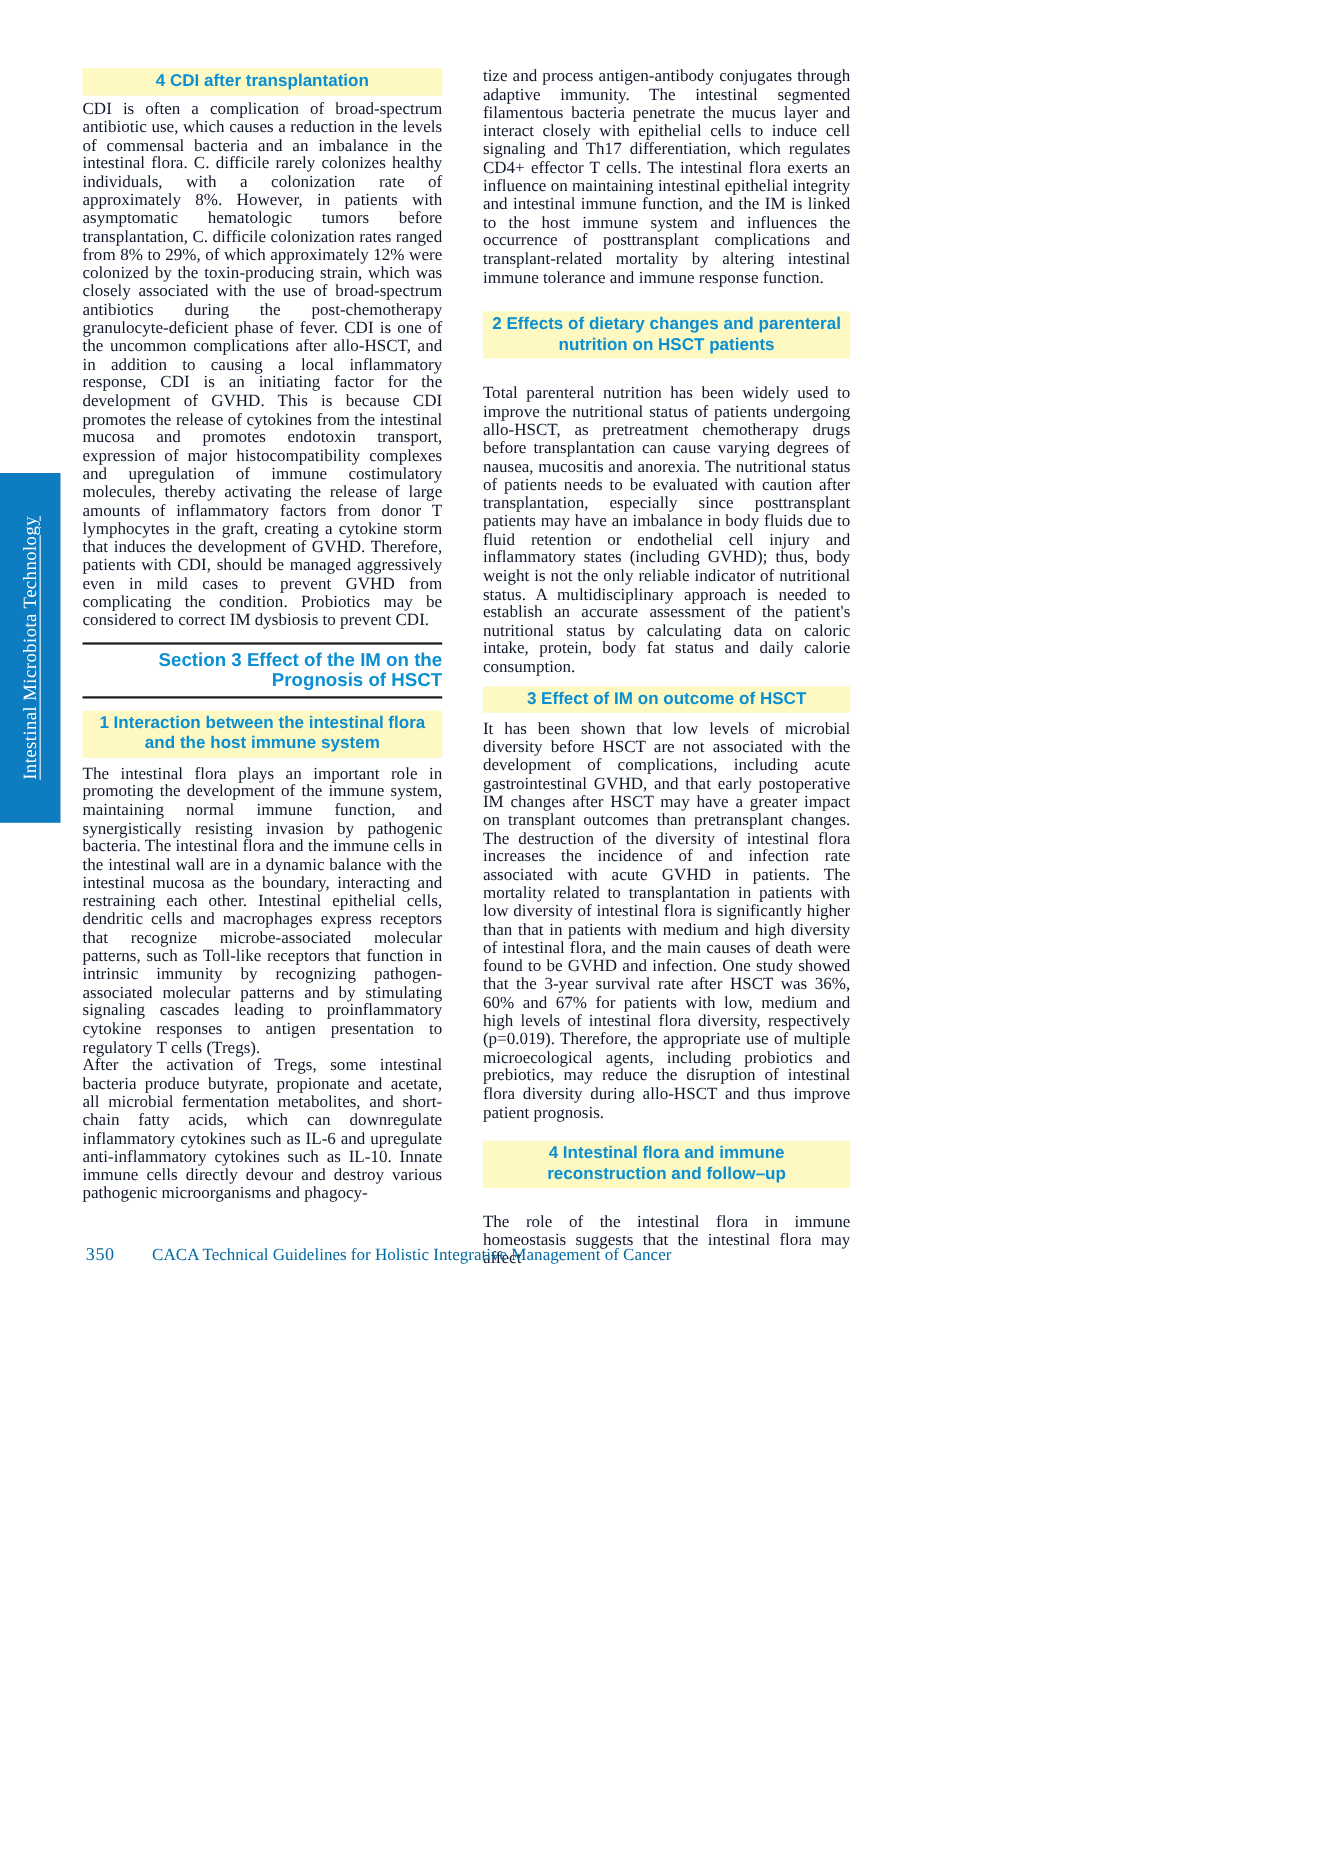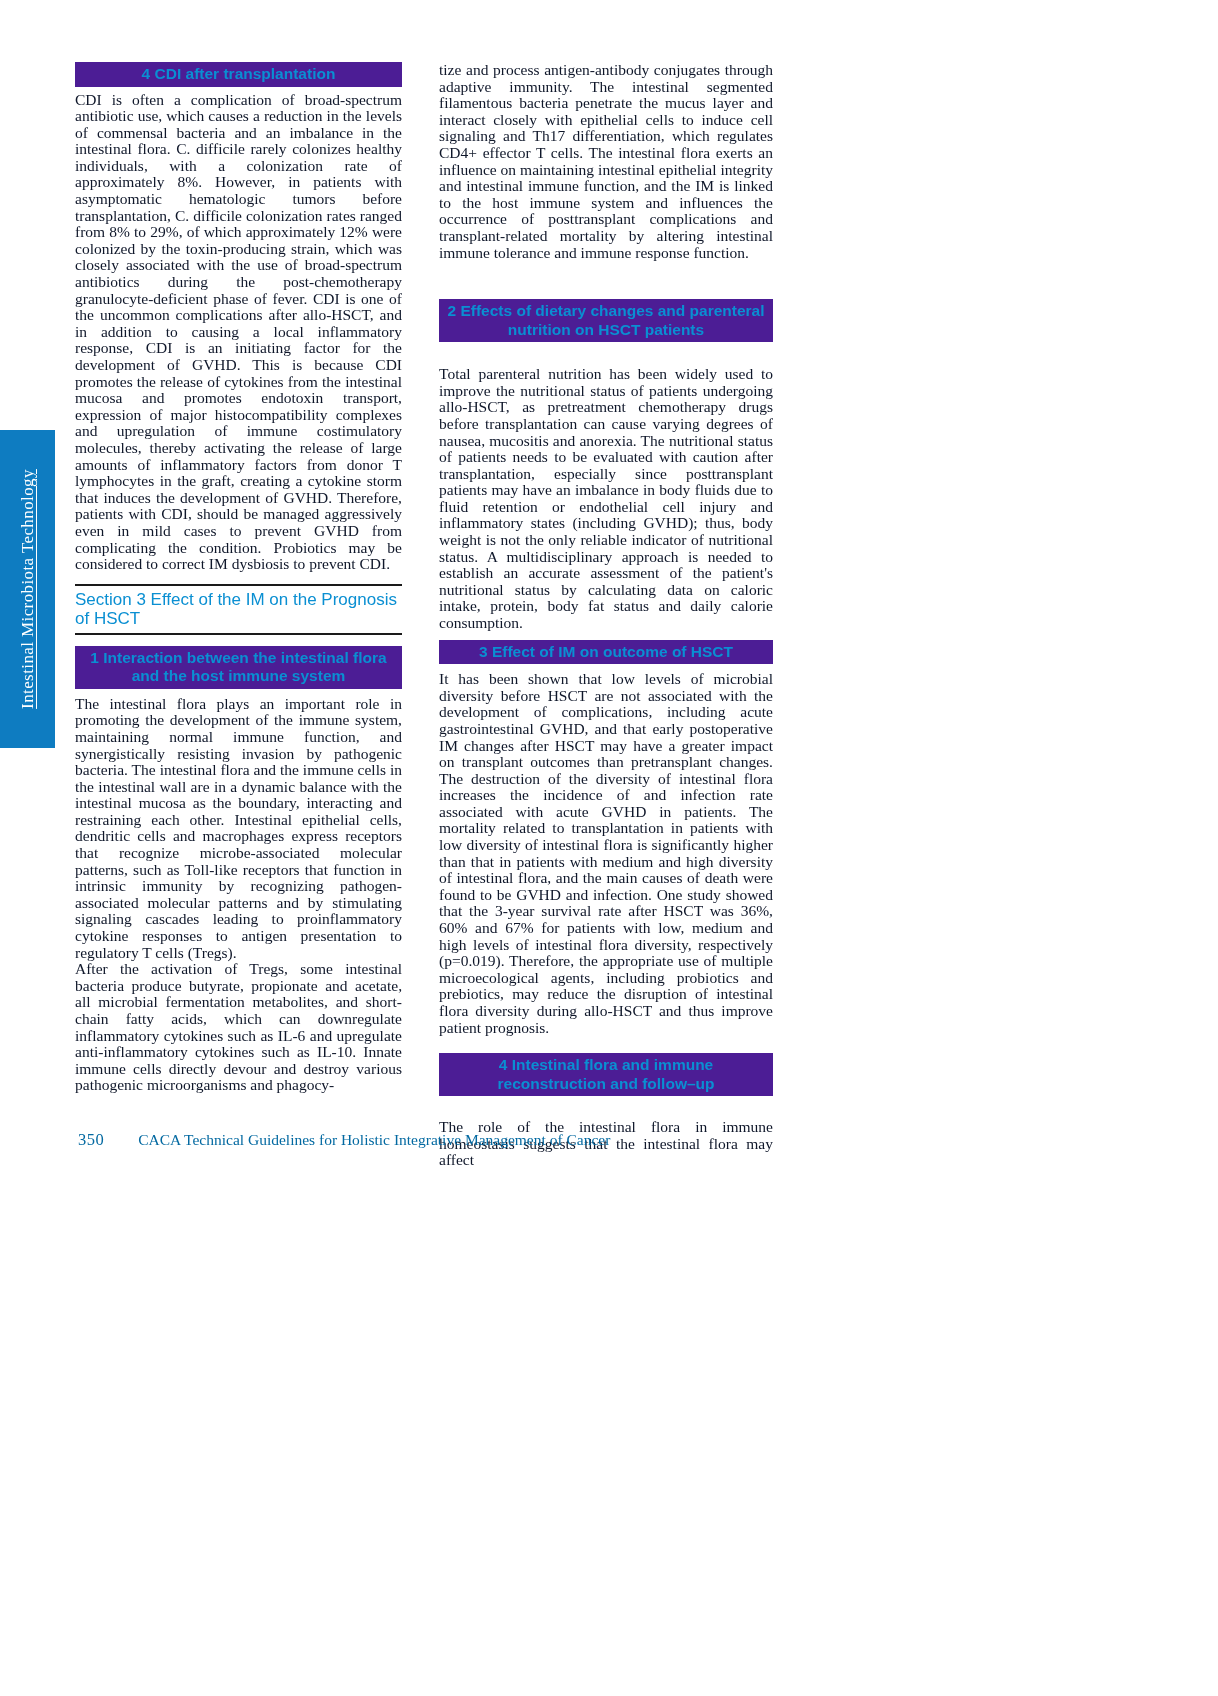--- a/index.html
+++ b/index.html
@@ -33,46 +33,46 @@
   .body-para{
     margin:0;
     font-family:"Liberation Serif", serif;
     font-size:15.5px;
     line-height:16.6px;
     color:#0f172a;
     text-align:justify;
     text-justify:inter-word;
   }
   .strip-heading{
-    background:#4c1d95;
+    background:#fef9c3;
     color:#0a8fd2;
     font-family:"Liberation Sans", sans-serif;
     font-weight:bold;
     font-size:15.5px;
     line-height:18.5px;
     text-align:center;
     padding:3px 6px;
   }
   .section-heading-wrap{
     border-top:2px solid #1a1a1a;
     border-bottom:2px solid #1a1a1a;
     padding:4px 0 5px 0;
     margin-top:11px;
   }
   .section-heading{
     color:#0a8fd2;
     font-family:"Liberation Sans", sans-serif;
-    font-weight:normal;
+    font-weight:bold;
     font-size:17px;
     line-height:19px;
-    text-align:left;
+    text-align:right;
   }
   .mt-para{margin-top:7px;}
   .mt-strip2{margin-top:11px;}
-  .r-strip1{margin-top:38px;}
+  .r-strip1{margin-top:22px;}
   .r-para2{margin-top:24px;}
   .r-strip2{margin-top:8px;}
   .r-para3{margin-top:7px;}
   .r-strip3{margin-top:17px;}
   .r-para4{margin-top:23px;}
   .l-para1{margin-top:5px;}
   
   .footer{
     position:absolute;left:78px;top:1130px;
     display:flex;align-items:baseline;gap:34px;

